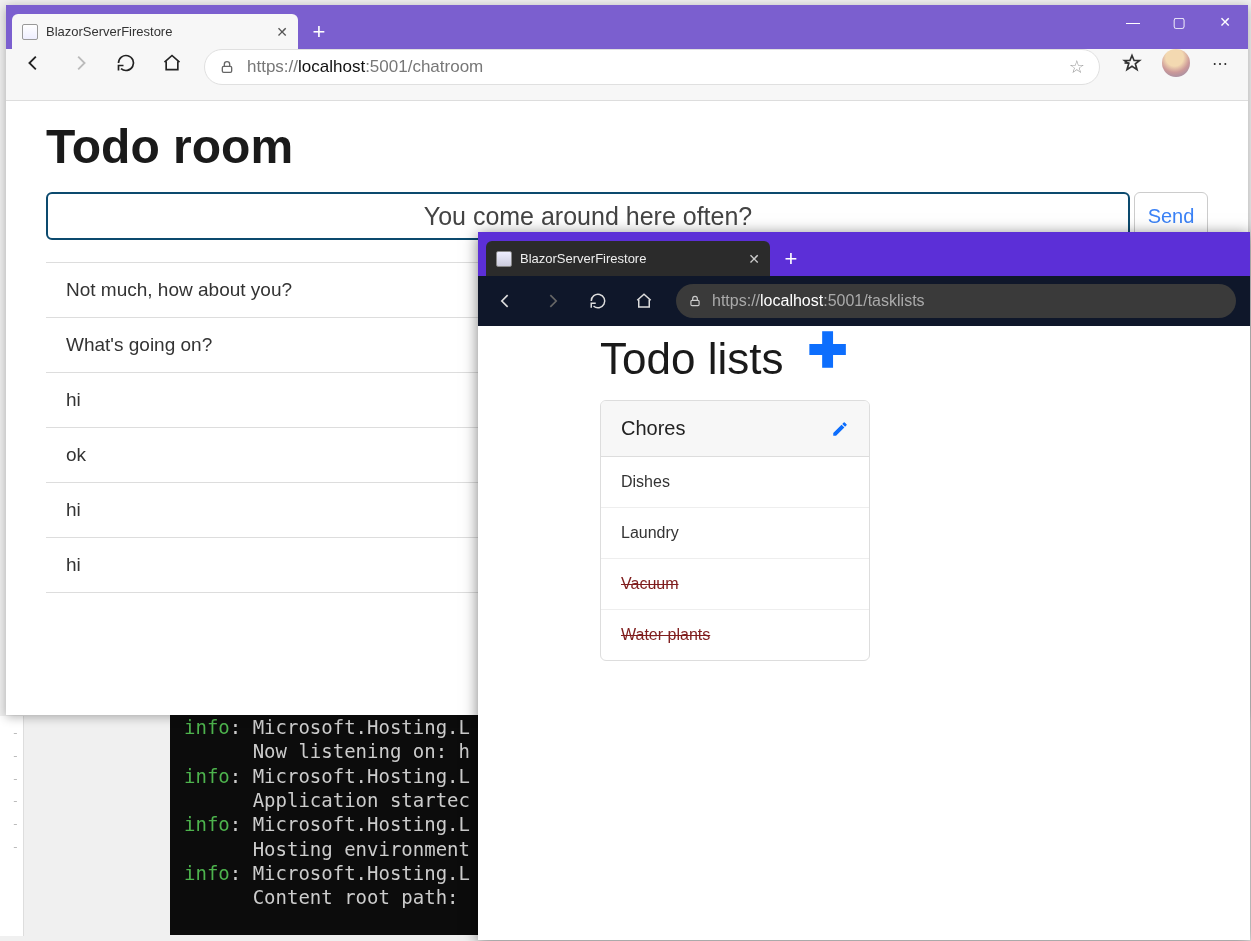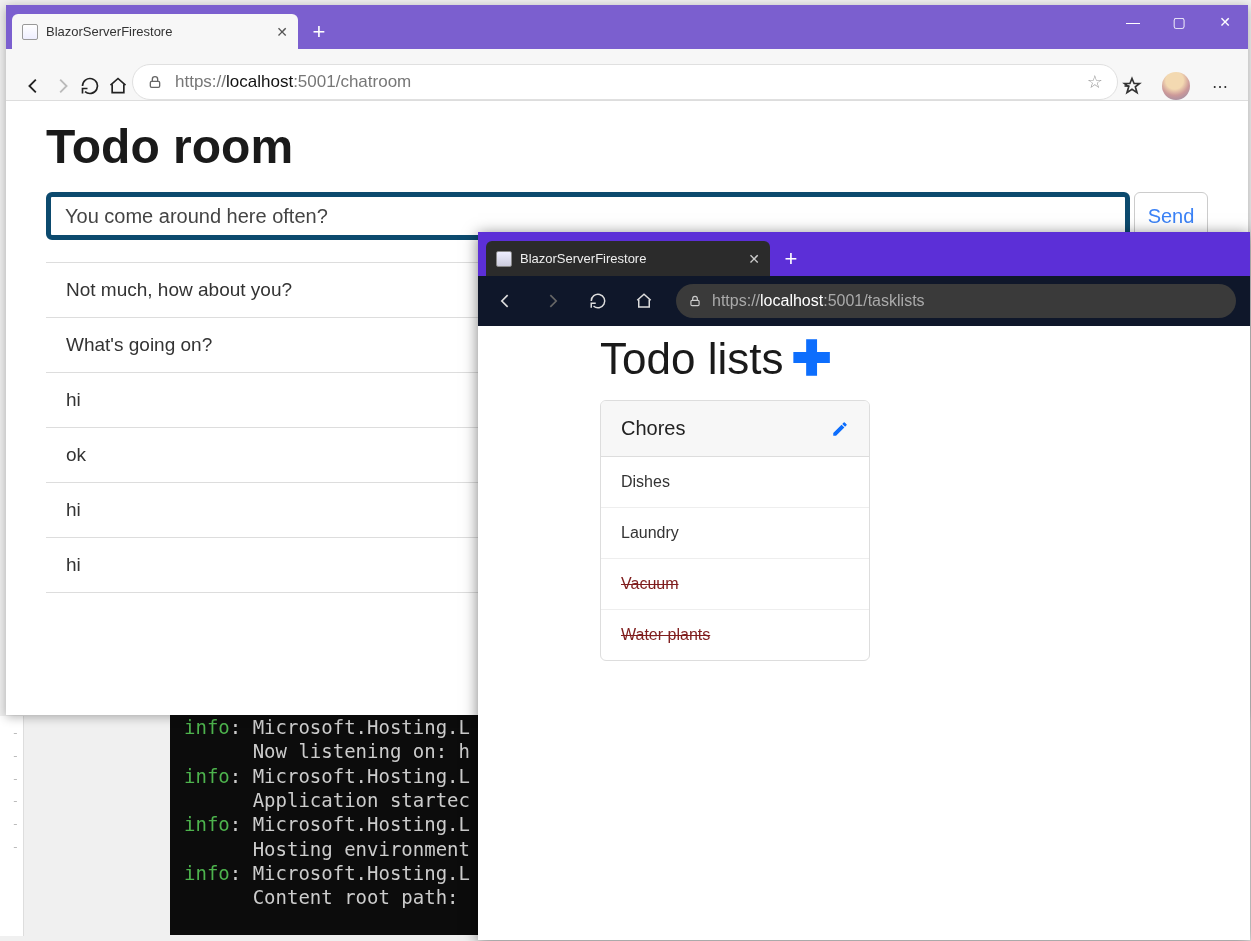--- a/index.html
+++ b/index.html
@@ -65,22 +65,23 @@
     width: 46px;
     display:flex; align-items:center; justify-content:center;
     color:#fff; font-size:14px;
     cursor:pointer;
   }
 
   .w1-toolbar {
     height: 52px;
     background: #f7f7f7;
     display: flex;
-    align-items: flex-end;
+    align-items: flex-start;
     padding: 0 14px;
+    gap: 18px;
     border-bottom: 1px solid #ddd;
   }
   .tb-icon {
     width: 28px; height: 28px;
     display:flex; align-items:center; justify-content:center;
     color:#333; cursor:pointer;
   }
   .tb-icon.dim { color:#aaa; }
   .w1-address {
     flex: 1;
@@ -116,26 +117,27 @@
     margin: 8px 0 18px;
   }
   .chat-input-row {
     display:flex;
     gap: 0;
     margin-bottom: 22px;
   }
   .chat-input {
     flex:1;
     height: 48px;
-    border: 5px solid #0c4a6e;
+    border: 2px solid #0c4a6e;
     border-radius: 6px;
     padding: 0 14px;
-    font-size: 20px;
+    font-size: 25px;
     color: #444;
     outline:none;
+    text-align:center;
   }
   .send-btn {
     margin-left: 4px;
     width: 74px;
     height: 48px;
     border: 1px solid #ccc;
     border-radius: 6px;
     background:#fff;
     font-size: 20px;
     color:#3b82f6;
@@ -251,22 +253,21 @@
 
   .w2-page {
     padding: 4px 0 0 122px;
     background:#fff;
   }
   .w2-page h1 {
     font-size: 44px;
     font-weight: 500;
     color: #1a1a1a;
     display:flex;
-    align-items:center;
-    gap: 8px;
+    gap: 24px;
     margin: 4px 0 16px;
   }
   .plus-icon {
     color:#0d6efd;
     font-size: 48px;
     font-weight: 900;
     line-height: 0.7;
     cursor:pointer;
   }
   .lists-row {

